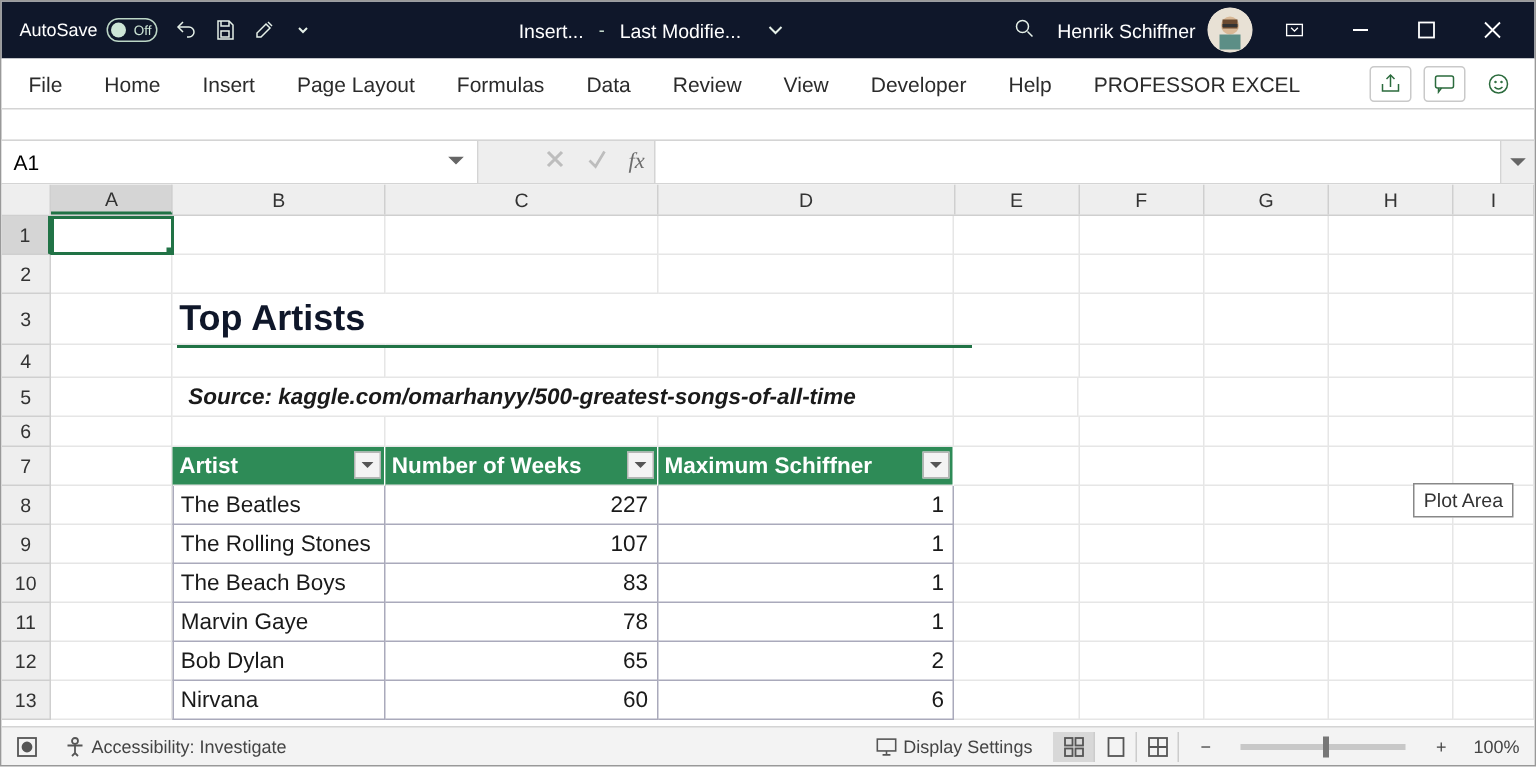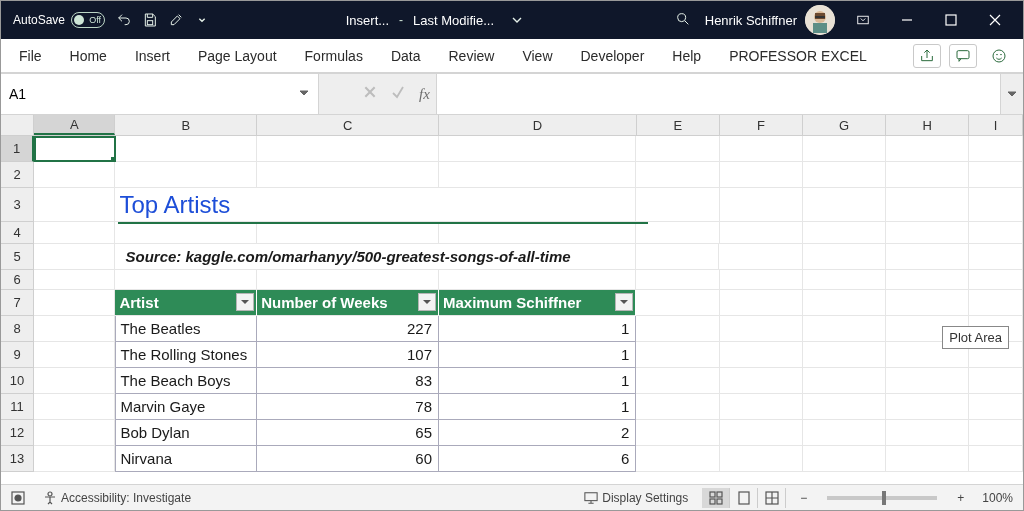--- a/index.html
+++ b/index.html
@@ -25,21 +25,21 @@
 
   
   .ribbon { height: 34px; background: #fff; border-bottom: 1px solid #d4d4d4; display: flex; align-items: center; padding: 0 6px; gap: 4px; }
   .ribbon-tab { padding: 6px 12px; font-size: 14px; color: #2b2b2b; cursor: pointer; }
   .ribbon-spacer { flex: 1; }
   .ribbon-icon { width: 28px; height: 24px; display: flex; align-items: center; justify-content: center; border: 1px solid #c9c9c9; border-radius: 3px; margin-right: 4px; }
   .ribbon-icon svg { width: 16px; height: 16px; stroke: #2b6b3d; fill: none; stroke-width: 1.5; }
   .ribbon-icon.plain { border: none; }
 
   
-  .fx-row { height: 42px; background: #eeeeee; border-top: 1px solid #d4d4d4; border-bottom: 1px solid #d4d4d4; display: flex; align-items: stretch; }
+  .fx-row { height: 30px; background: #eeeeee; border-top: 1px solid #d4d4d4; border-bottom: 1px solid #d4d4d4; display: flex; align-items: stretch; margin-top: 20px; }
   .namebox { width: 318px; background: #fff; display: flex; align-items: center; padding: 0 8px; font-size: 14px; border-right: 1px solid #d4d4d4; position: relative; }
   .namebox-dd { position: absolute; right: 4px; width: 16px; height: 16px; }
   .namebox-dd svg { width: 12px; height: 12px; stroke: #666; fill: #666; }
   .fx-gap { width: 36px; }
   .fx-btns { display: flex; align-items: center; gap: 14px; padding: 0 8px; color: #bdbdbd; }
   .fx-btns svg { width: 14px; height: 14px; stroke: #bdbdbd; fill: none; stroke-width: 1.8; }
   .fx-label { font-style: italic; font-family: "Times New Roman", serif; color: #6d6d6d; font-size: 15px; padding: 0 6px; display: flex; align-items: center; }
   .fx-input { flex: 1; background: #fff; border-left: 1px solid #d4d4d4; border-right: 1px solid #d4d4d4; position: relative; }
   .fx-expand { width: 22px; display: flex; align-items: center; justify-content: center; }
   .fx-expand svg { width: 12px; height: 12px; stroke: #666; fill: #666; }
@@ -57,31 +57,31 @@
   .cell { border-right: 1px solid #e6e6e6; border-bottom: 1px solid #e6e6e6; display: flex; align-items: center; font-size: 15px; color: #1a1a1a; padding: 0 4px; overflow: hidden; white-space: nowrap; }
   .cell.selcursor { border: 2px solid #217346; position: relative; }
   .cell.selcursor::after { content: ""; position: absolute; right: -3px; bottom: -3px; width: 6px; height: 6px; background: #217346; }
 
   
   .cA { width: 83px; } .cB { width: 145px; } .cC { width: 186px; }
   .cD { width: 202px; } .cE { width: 85px; } .cF { width: 85px; }
   .cG { width: 85px; } .cH { width: 85px; } .cI { width: 55px; }
 
   
-  .title-cell { font-size: 24px; font-weight: 400; color: #1d4ed8; }
+  .title-cell { font-size: 24px; font-weight: 700; color: #0f172a; }
   .source-cell { font-style: italic; font-size: 15px; font-weight: bold; }
   .title-underline { position: absolute; left: 117px; width: 530px; height: 0; border-top: 2px solid #217346; }
   .thead { background: #2e8b57; color: #fff; font-weight: 700; justify-content: flex-start; position: relative; border-right: 1px solid #fff; }
   .thead .fbtn { position: absolute; right: 2px; top: 3px; width: 18px; height: 18px; background: #f3f3f3; border: 1px solid #b5b5b5; display: flex; align-items: center; justify-content: center; }
   .thead .fbtn svg { width: 8px; height: 8px; fill: #555; }
   .tcell { border-right: 1px solid #aab; border-bottom: 1px solid #aab; }
   .tcell.num { justify-content: flex-end; padding-right: 6px; }
   .tcell.lborder { border-left: 1px solid #aab; }
 
-  .plot-tag { position: absolute; right: 14px; top: 190px; background: #fff; border: 1px solid #888; padding: 3px 6px; font-size: 13px; color: #333; }
+  .plot-tag { position: absolute; right: 14px; top: 178px; background: #fff; border: 1px solid #888; padding: 3px 6px; font-size: 13px; color: #333; }
 
   
   .statusbar { height: 26px; background: #f3f3f3; border-top: 1px solid #d4d4d4; display: flex; align-items: center; font-size: 12px; color: #444; padding: 0 6px; gap: 10px; }
   .statusbar .sb-spacer { flex: 1; }
   .sb-item { display: flex; align-items: center; gap: 4px; padding: 0 4px; }
   .sb-item svg { width: 14px; height: 14px; stroke: #555; fill: none; stroke-width: 1.2; }
   .view-btn { width: 28px; height: 20px; display: flex; align-items: center; justify-content: center; border-right: 1px solid #ccc; }
   .view-btn.active { background: #d8d8d8; }
   .view-btn svg { width: 14px; height: 14px; stroke: #555; fill: none; stroke-width: 1.2; }
   .zoom-slider { width: 110px; height: 4px; background: #c8c8c8; position: relative; margin: 0 6px; }

